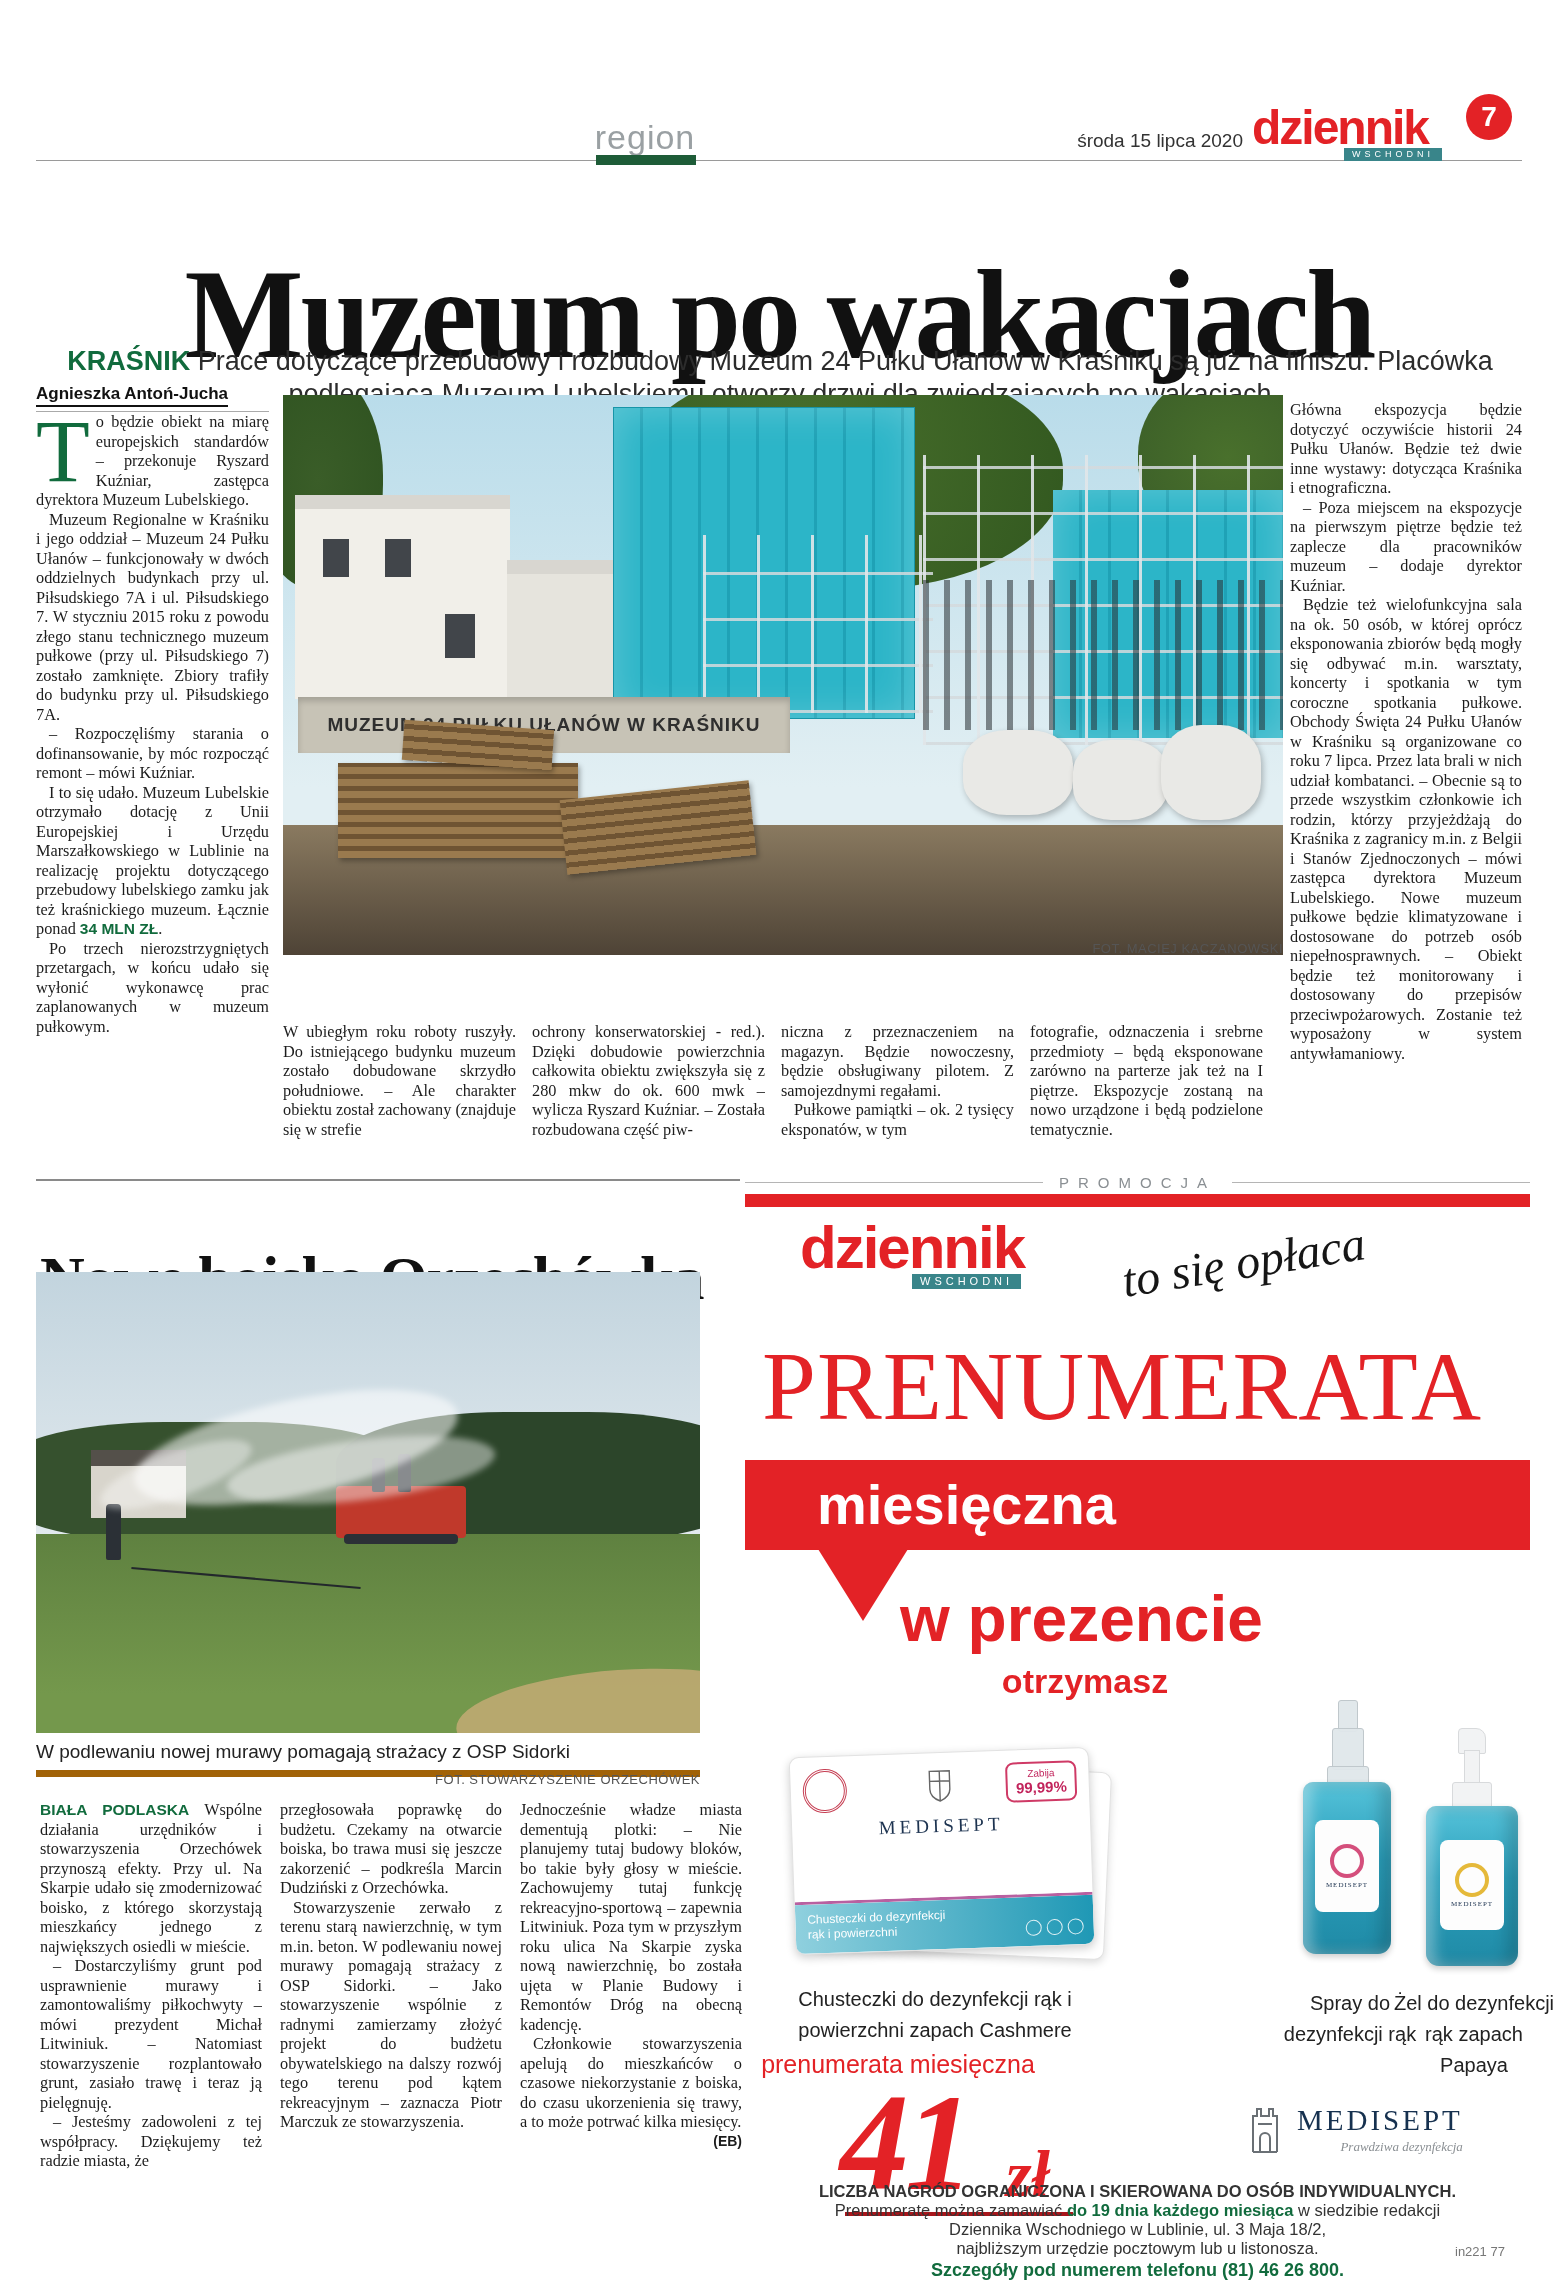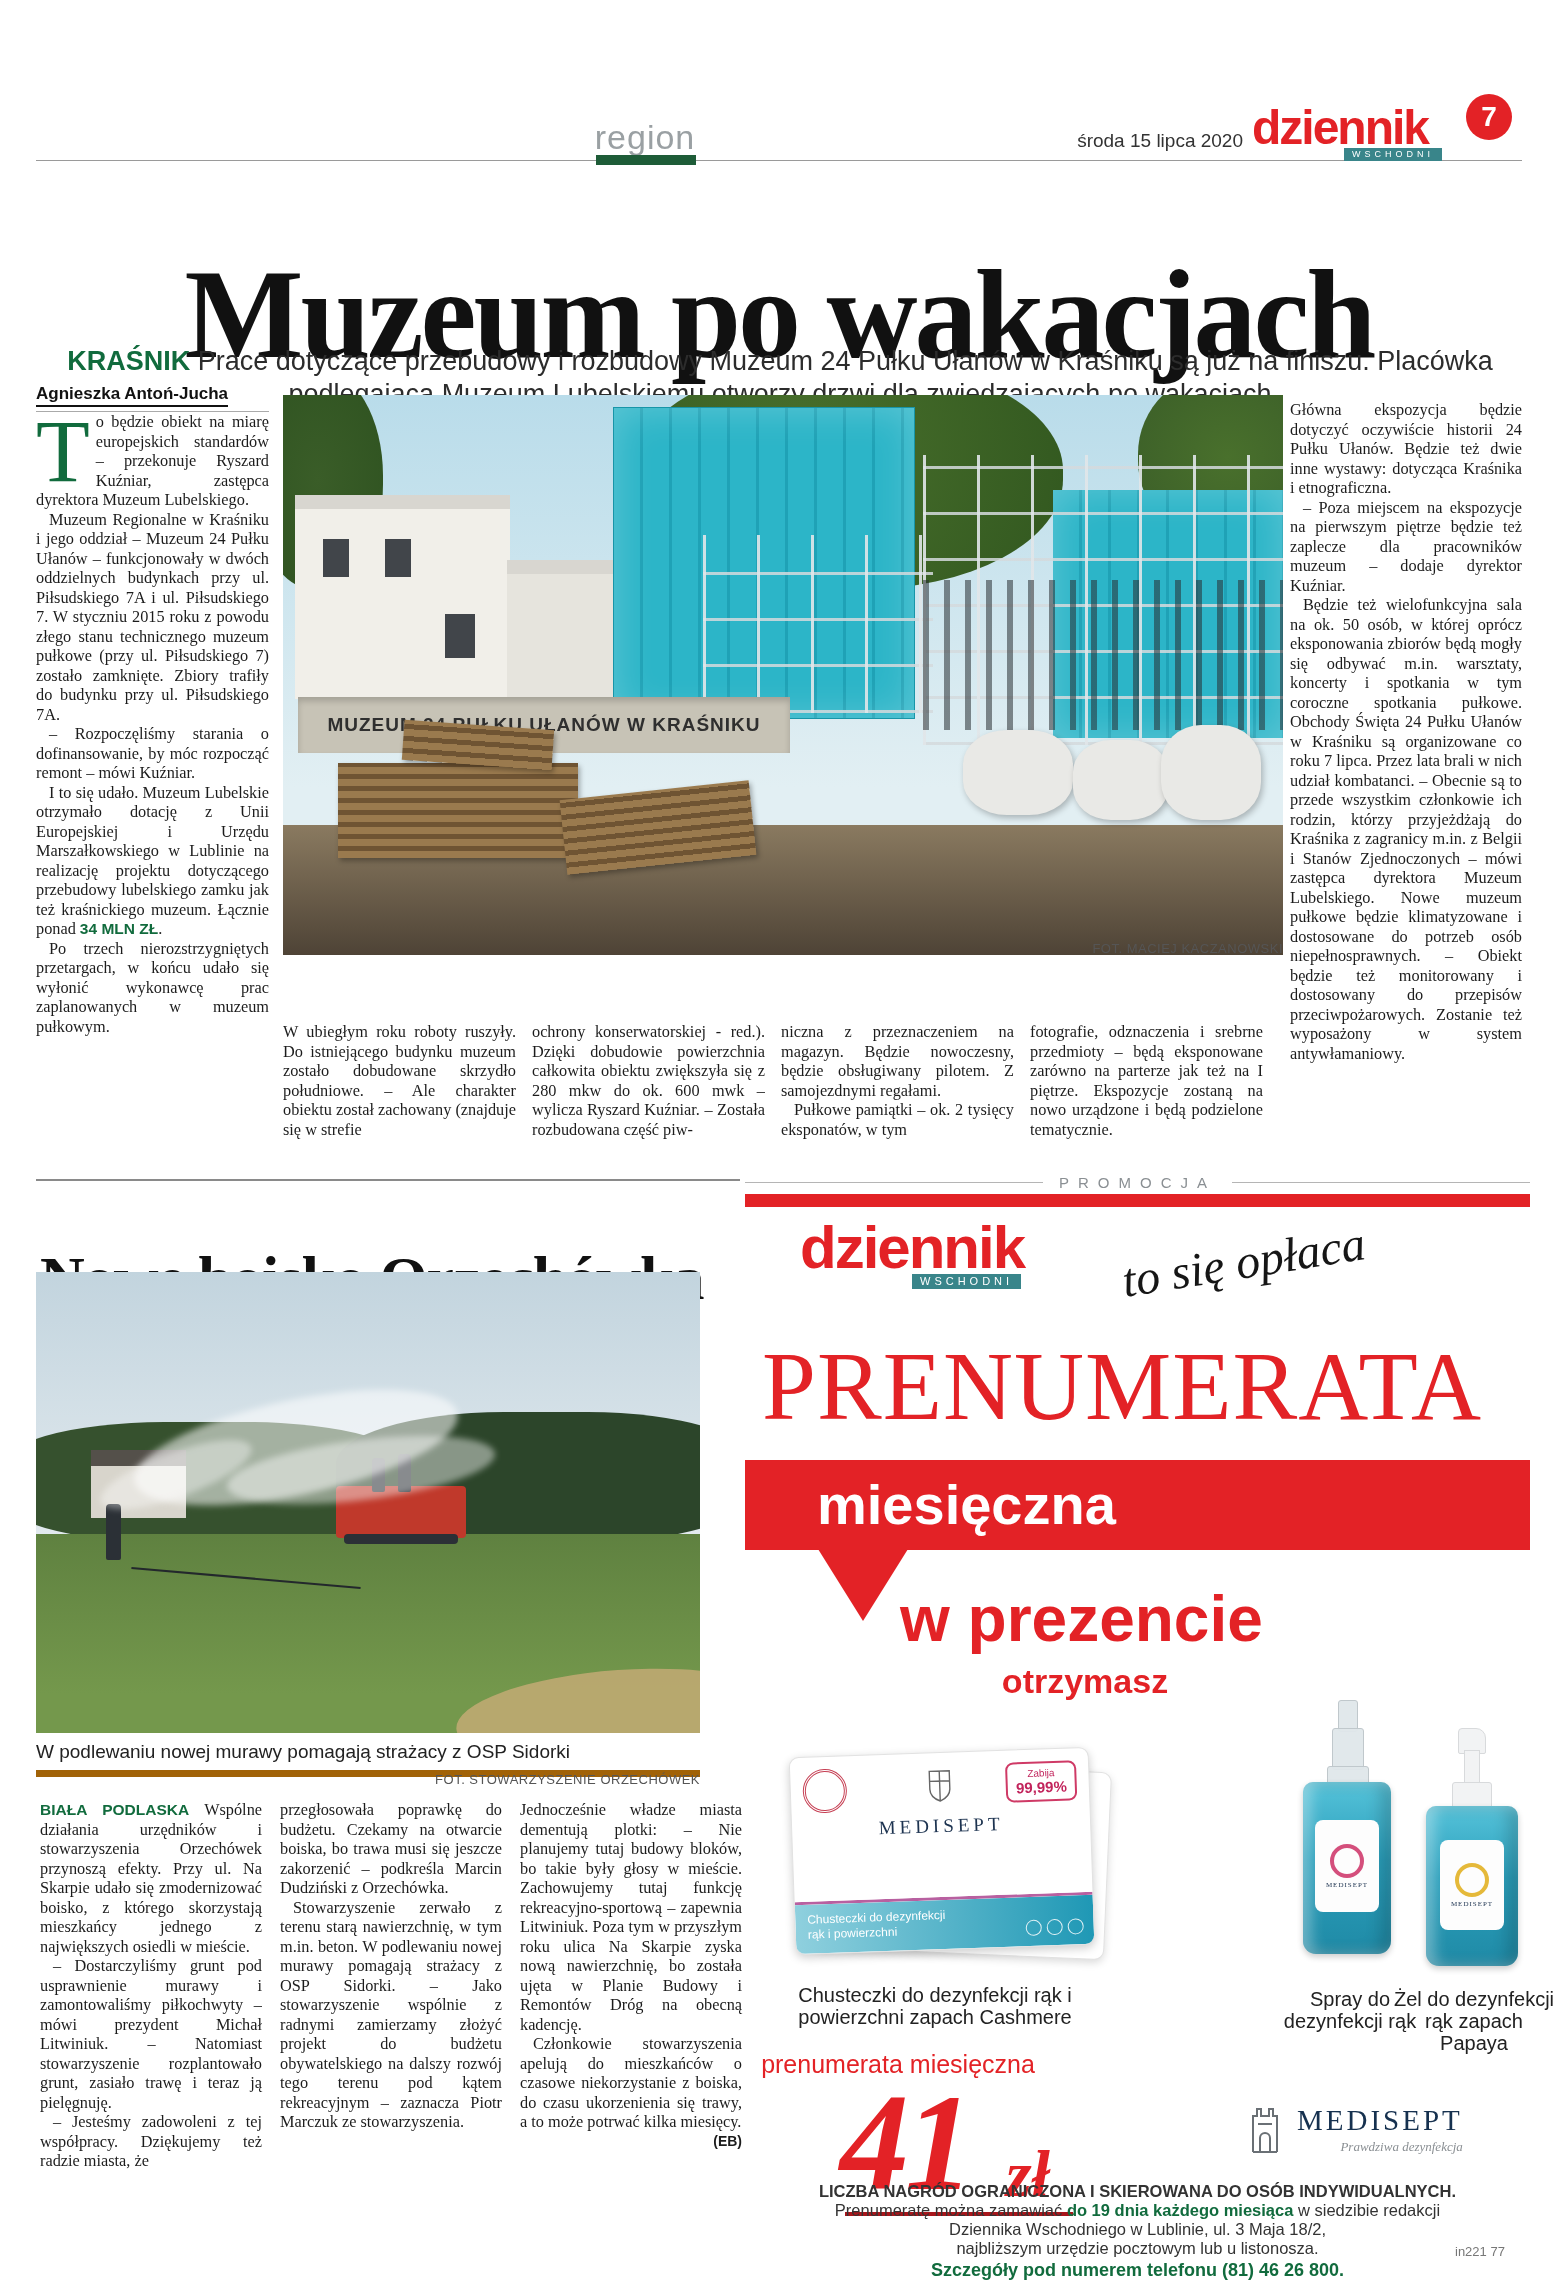--- a/index.html
+++ b/index.html
@@ -139,21 +139,21 @@
           box-shadow:inset 8px 0 14px rgba(255,255,255,.35), inset -10px 0 16px rgba(0,0,0,.18), 0 3px 6px rgba(0,0,0,.2);}
   .b-label{position:absolute;background:#fdfdfd;border-radius:8px;display:flex;flex-direction:column;
            align-items:center;justify-content:center;gap:3px;}
   .b-ring{width:26px;height:26px;border-radius:50%;}
   .ring-pink{border:4px solid #d44f7c;}
   .ring-yellow{border:4px solid #e5b93a;}
   .b-brand{font-size:7px;letter-spacing:1px;color:#1d3350;font-family:"Liberation Serif",serif;}
   .pump-clear{position:absolute;background:rgba(223,231,234,.95);border:1px solid #c0c8cc;}
   .pump-white{position:absolute;background:#f2f3f4;border:1px solid #d8dadc;}
 
-  .prod-cap{position:absolute;text-align:center;font-size:20px;line-height:22px;color:#222;}
+  .prod-cap{position:absolute;text-align:center;font-size:20px;line-height:31px;color:#222;}
 
   .price-label{position:absolute;left:733px;top:2050px;width:330px;text-align:center;
                font-size:25px;color:#e32226;}
   .price{position:absolute;left:840px;top:2074px;display:flex;align-items:flex-end;color:#e32226;
          font-family:"Liberation Serif",serif;font-weight:bold;font-style:italic;gap:36px;}
   .price .val{font-size:138px;line-height:1;letter-spacing:-4px;}
   .price .unit{font-size:66px;line-height:1.15;}
   .price-rule{position:absolute;left:845px;top:2212px;width:228px;height:4px;background:#a8161b;}
 
   .msept{position:absolute;left:1245px;top:2100px;display:flex;gap:12px;align-items:center;}

